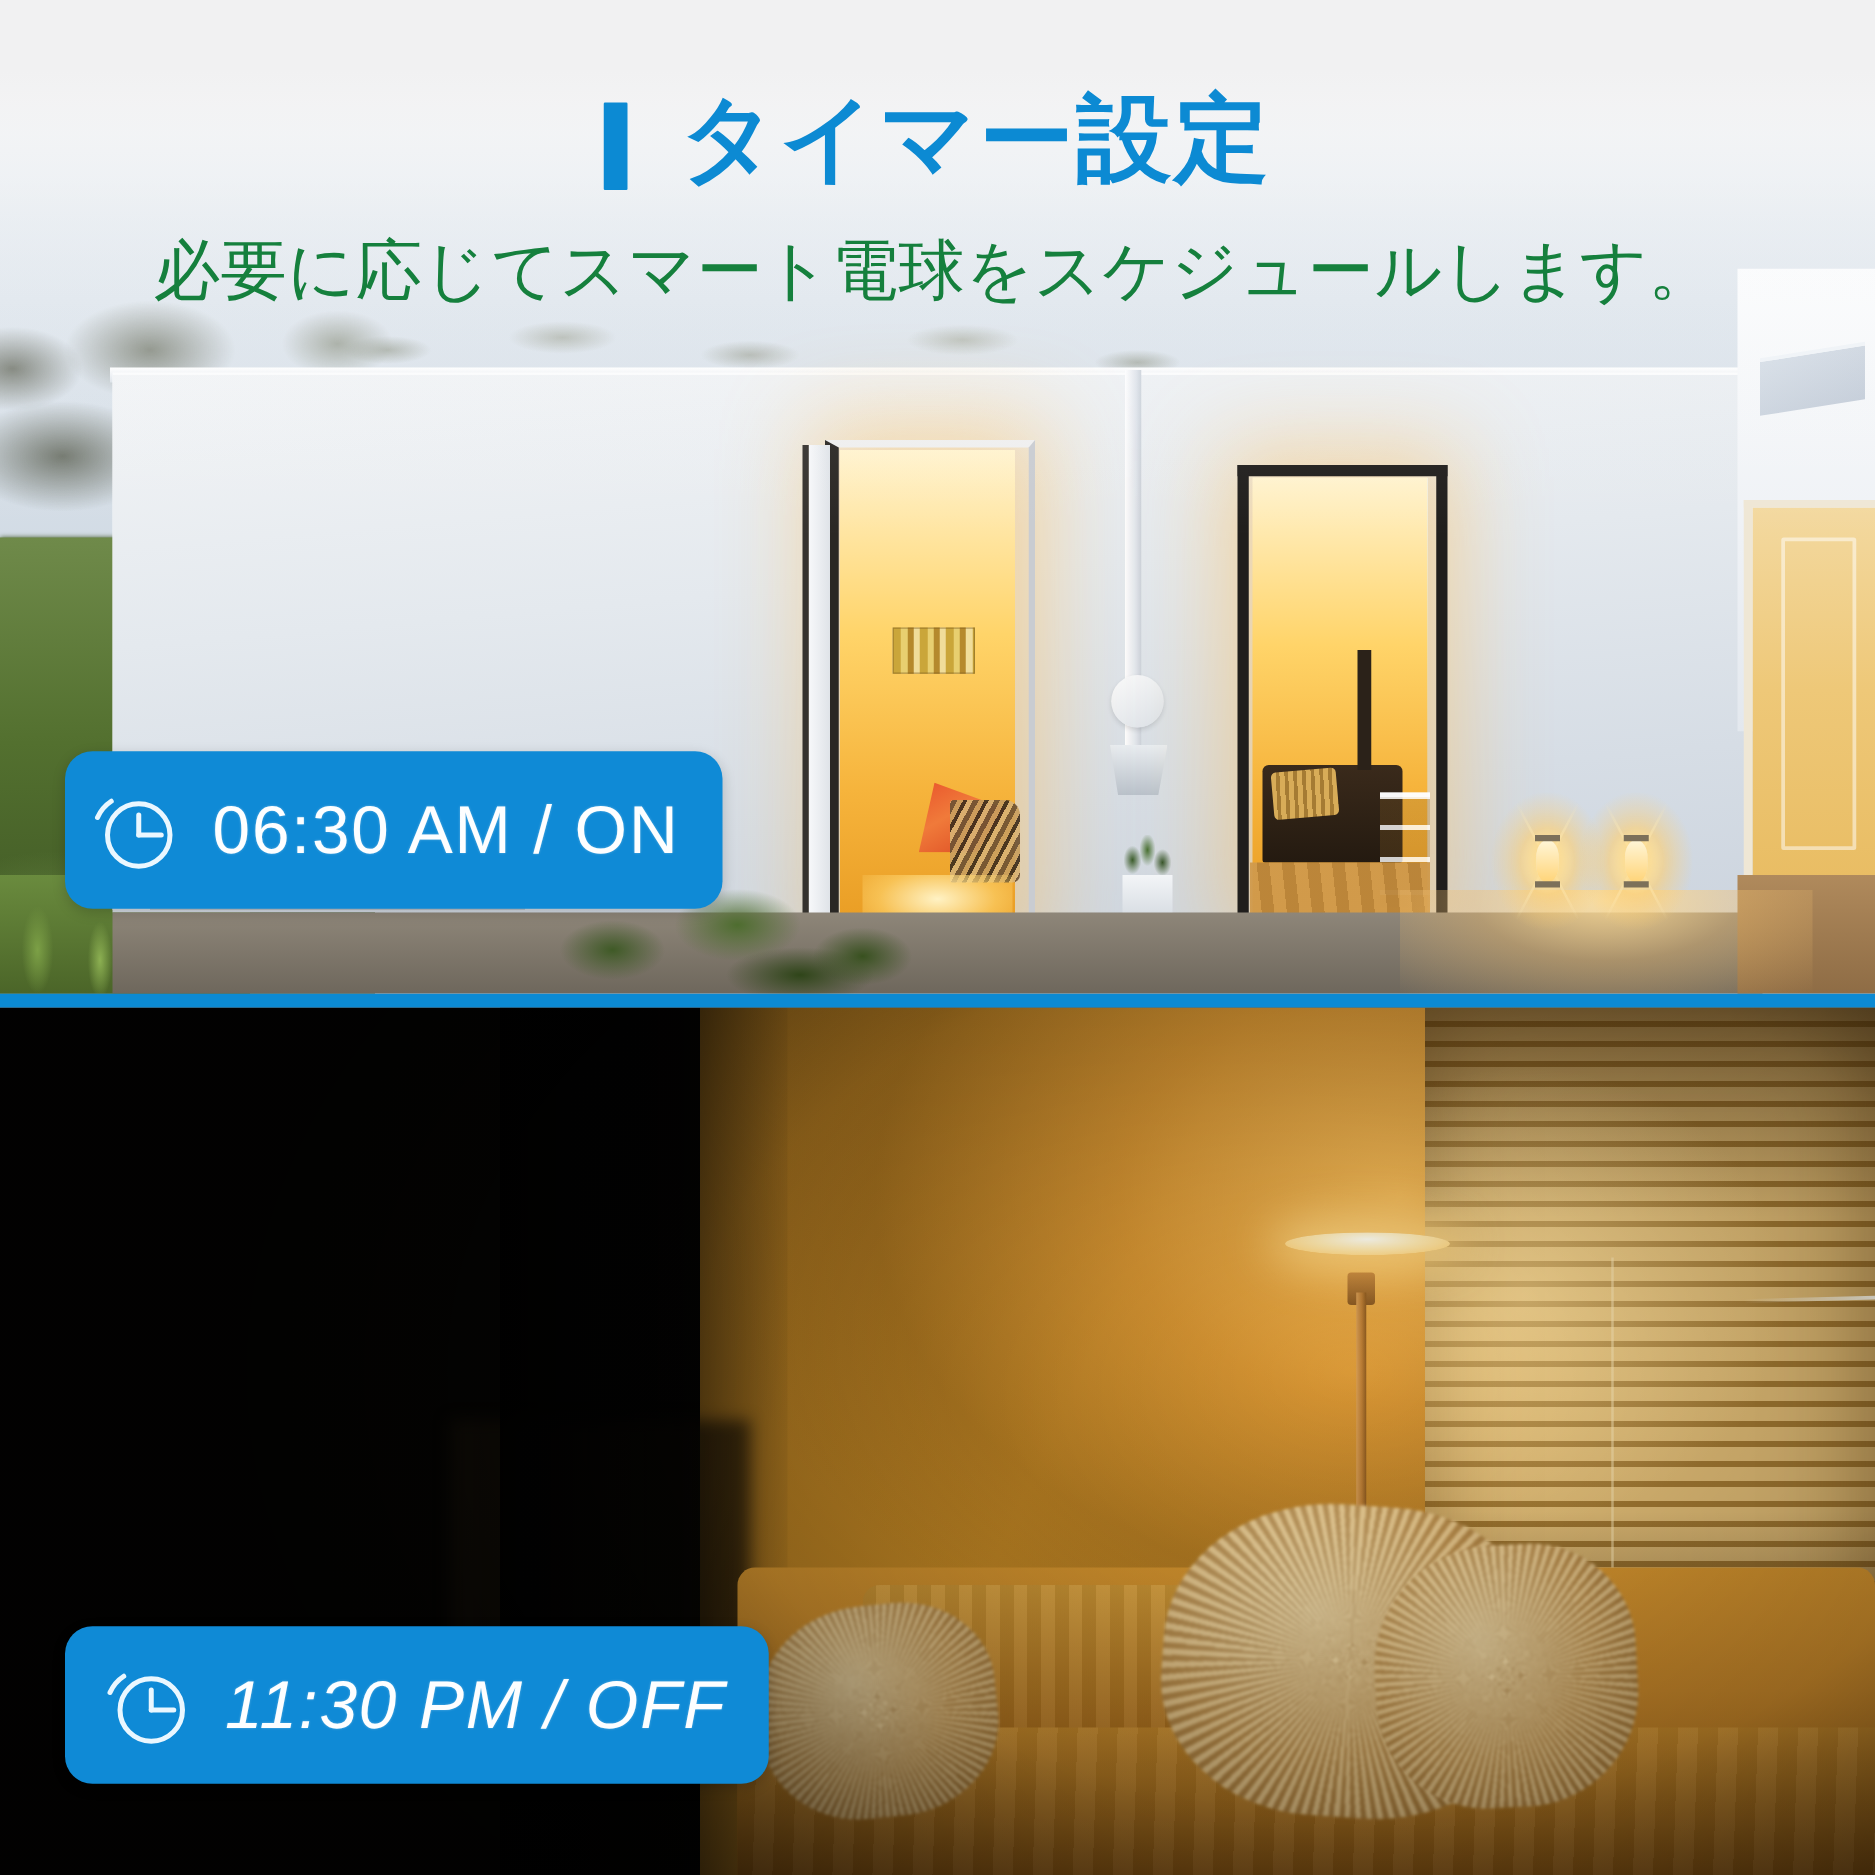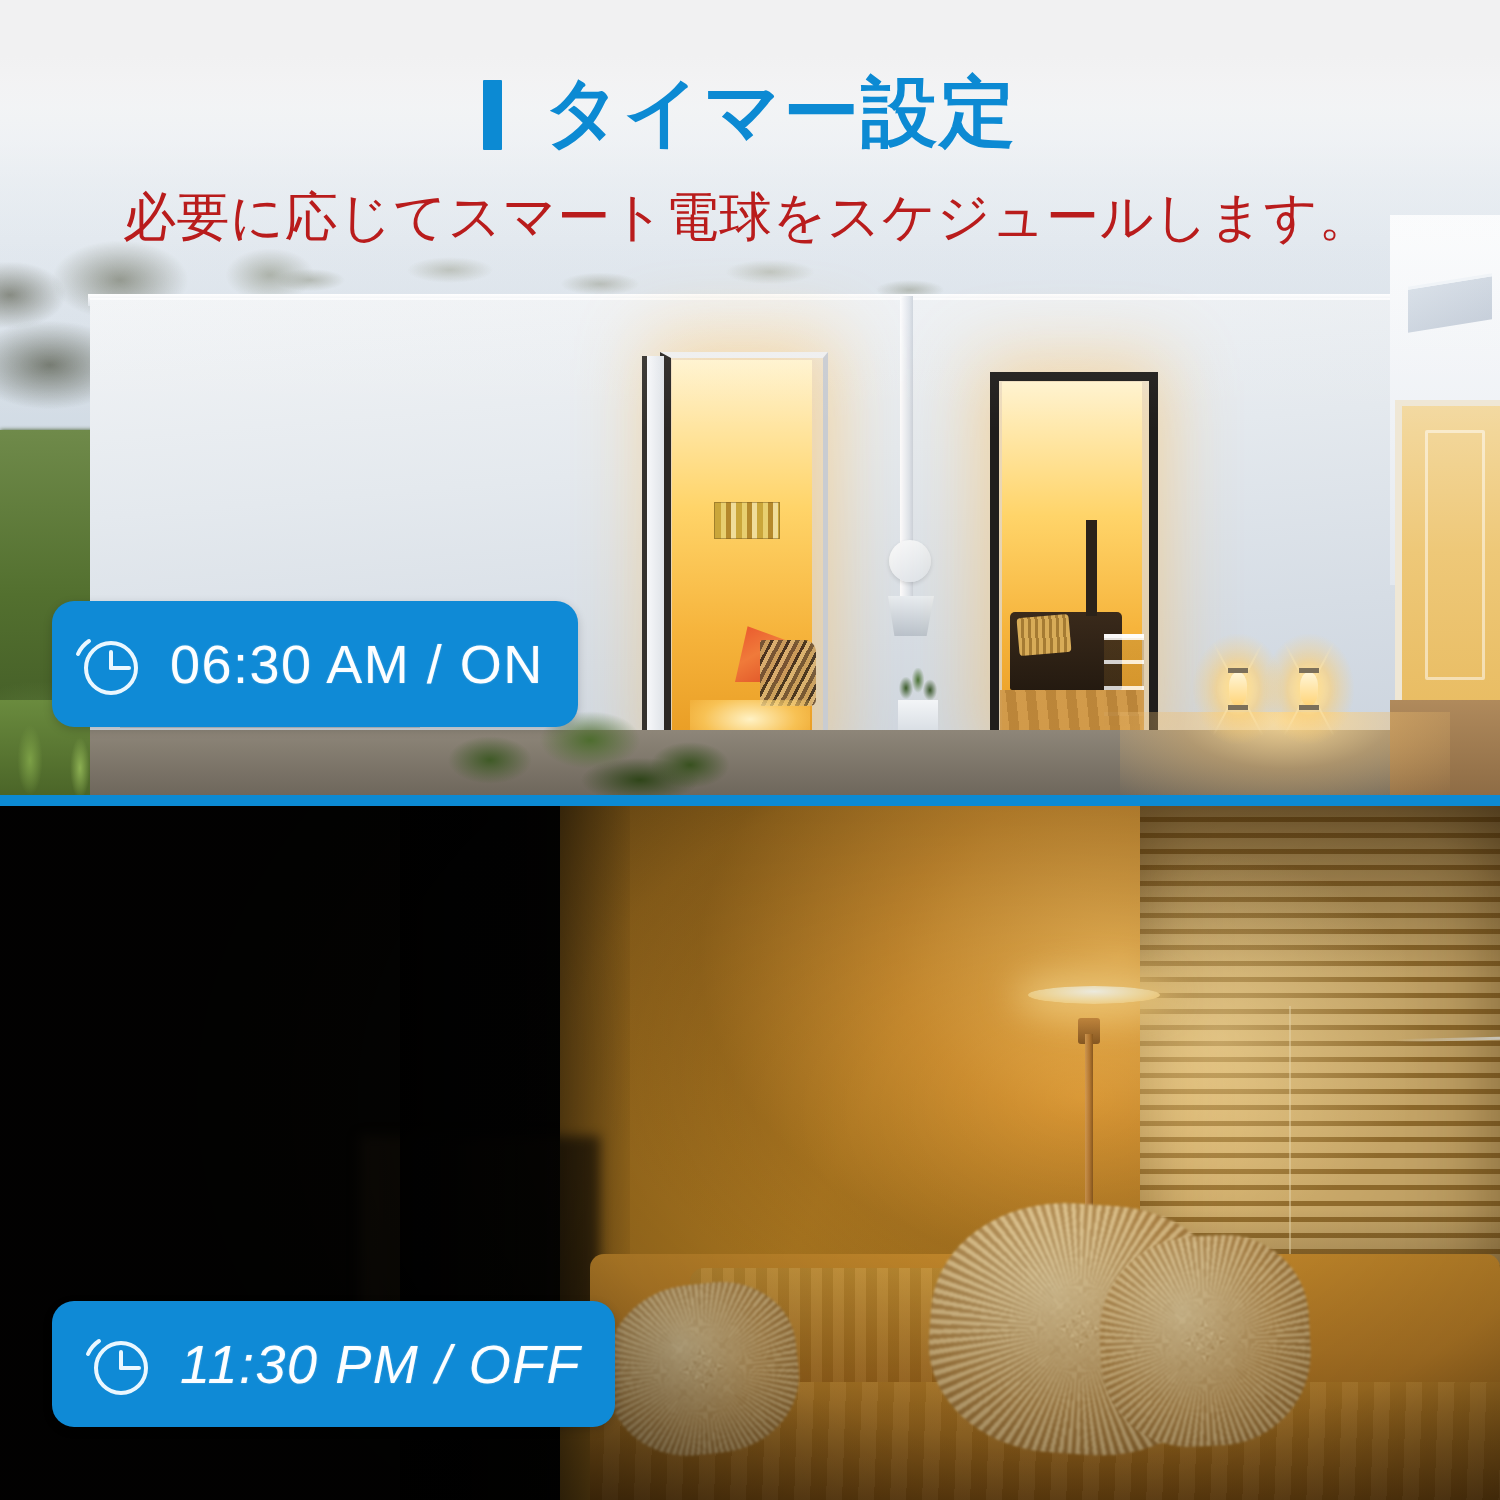--- a/index.html
+++ b/index.html
@@ -19,21 +19,21 @@
   }
 
   
   .header {
     position:absolute; left:0; top:0; width:1500px; height:200px;
     z-index:40;
     pointer-events:none;
   }
   .title-row {
     position:absolute; left:0; top:72px; width:1500px;
-    display:flex; align-items:center; justify-content:center;
+    display:flex; align-items:flex-end; justify-content:center;
     gap:42px;
   }
   .title-bar {
     width:19px; height:70px;
     background:#0c8ad3;
     border-radius:1px;
     flex:0 0 auto;
     margin-top:6px;
   }
   .title-text {
@@ -42,21 +42,21 @@
     font-weight:bold;
     color:#0c8ad3;
     letter-spacing:2px;
     white-space:nowrap;
   }
   .subtitle {
     position:absolute; left:0; top:186px; width:1495px;
     text-align:center;
     font-size:53px;
     line-height:62px;
-    color:#b91c1c;
+    color:#15803d;
     letter-spacing:0.5px;
     white-space:nowrap;
   }
 
   
   .panel { position:absolute; left:0; width:1500px; overflow:hidden; }
   .panel-top    { top:0;    height:795px; background:#cfd6de; }
   .divider      { position:absolute; left:0; top:795px; width:1500px; height:11px; background:#0c8ad3; z-index:35; }
   .panel-bottom { top:806px; height:694px; background:#050403; }
 

